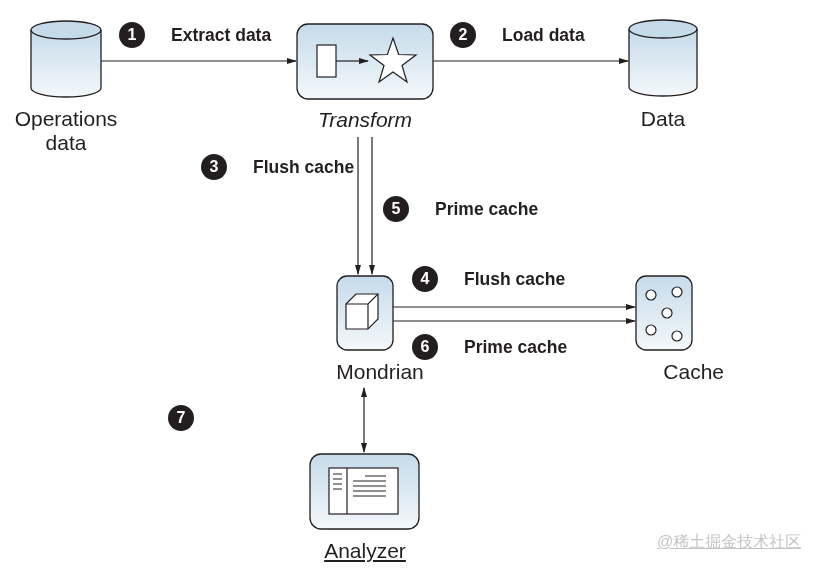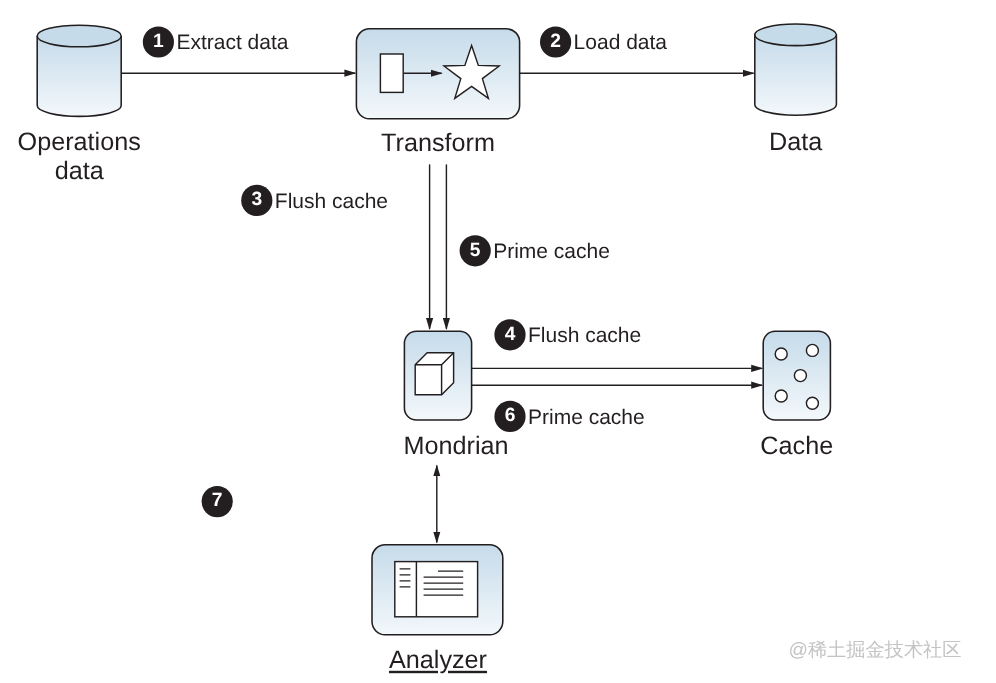--- a/index.html
+++ b/index.html
@@ -4,22 +4,22 @@
 <style>
   html, body { margin:0; padding:0; background:#ffffff; }
   body { width:830px; height:569px; position:relative; overflow:hidden;
          font-family:"Liberation Sans", sans-serif; color:#231f20; }
   svg { position:absolute; left:0; top:0; }
   .lbl { position:absolute; font-size:21px; white-space:nowrap; }
   .ctr { text-align:center; line-height:24px; }
   .step { position:absolute; display:flex; align-items:center; }
   .badge { width:26px; height:26px; border-radius:50%; background:#231f20; color:#fff;
            font-weight:bold; font-size:16px; display:flex; align-items:center; justify-content:center; }
-  .step-text { font-size:17.5px; margin-left:2px; white-space:nowrap; }
-  .wm { position:absolute; left:657px; top:532px; font-size:16px; color:#c4c4c4; }
+  .step-text { font-size:17.5px; margin-left:26px; white-space:nowrap;font-weight:bold; }
+  .wm { position:absolute; left:657px; top:532px; font-size:16px; color:#c4c4c4;text-decoration:underline; }
 </style>
 </head>
 <body>
 
 <svg width="830" height="569" viewBox="0 0 830 569">
   <defs>
     <linearGradient id="g" x1="0" y1="0" x2="0" y2="1">
       <stop offset="0" stop-color="#c6dbea"></stop>
       <stop offset="1" stop-color="#f3f8fb"></stop>
     </linearGradient>
@@ -84,26 +84,26 @@
   <line x1="372" y1="137" x2="372" y2="274" stroke="#231f20" stroke-width="1.2" marker-end="url(#ah)"></line>
   <line x1="393" y1="307" x2="635" y2="307" stroke="#231f20" stroke-width="1.2" marker-end="url(#ah)"></line>
   <line x1="393" y1="321" x2="635" y2="321" stroke="#231f20" stroke-width="1.2" marker-end="url(#ah)"></line>
   <line x1="364" y1="388" x2="364" y2="452" stroke="#231f20" stroke-width="1.2" marker-start="url(#ahs)" marker-end="url(#ah)"></line>
 </svg>
 
 <div class="lbl ctr" style="left:6px; top:107px; width:120px;">
   <div>Operations</div>
   <div>data</div>
 </div>
-<div class="lbl ctr" style="left:305px; top:108px; width:120px;">Transform</div>
+<div class="lbl ctr" style="left:305px; top:108px; width:120px;font-style:italic;">Transform</div>
 <div class="lbl ctr" style="left:603px; top:107px; width:120px;">
   <div>Data</div>
 </div>
 <div class="lbl ctr" style="left:320px; top:360px; width:120px;">Mondrian</div>
-<div class="lbl ctr" style="left:604px; top:360px; width:120px;">Cache</div>
+<div class="lbl ctr" style="left:604px; top:360px; width:120px;text-align:right;">Cache</div>
 <div class="lbl ctr" style="left:305px; top:539px; width:120px;text-decoration:underline;">Analyzer</div>
 
 <div class="step" style="left:119px; top:22px;">
   <div class="badge">1</div>
   <span class="step-text">Extract data</span>
 </div>
 <div class="step" style="left:450px; top:22px;">
   <div class="badge">2</div>
   <span class="step-text">Load data</span>
 </div>

